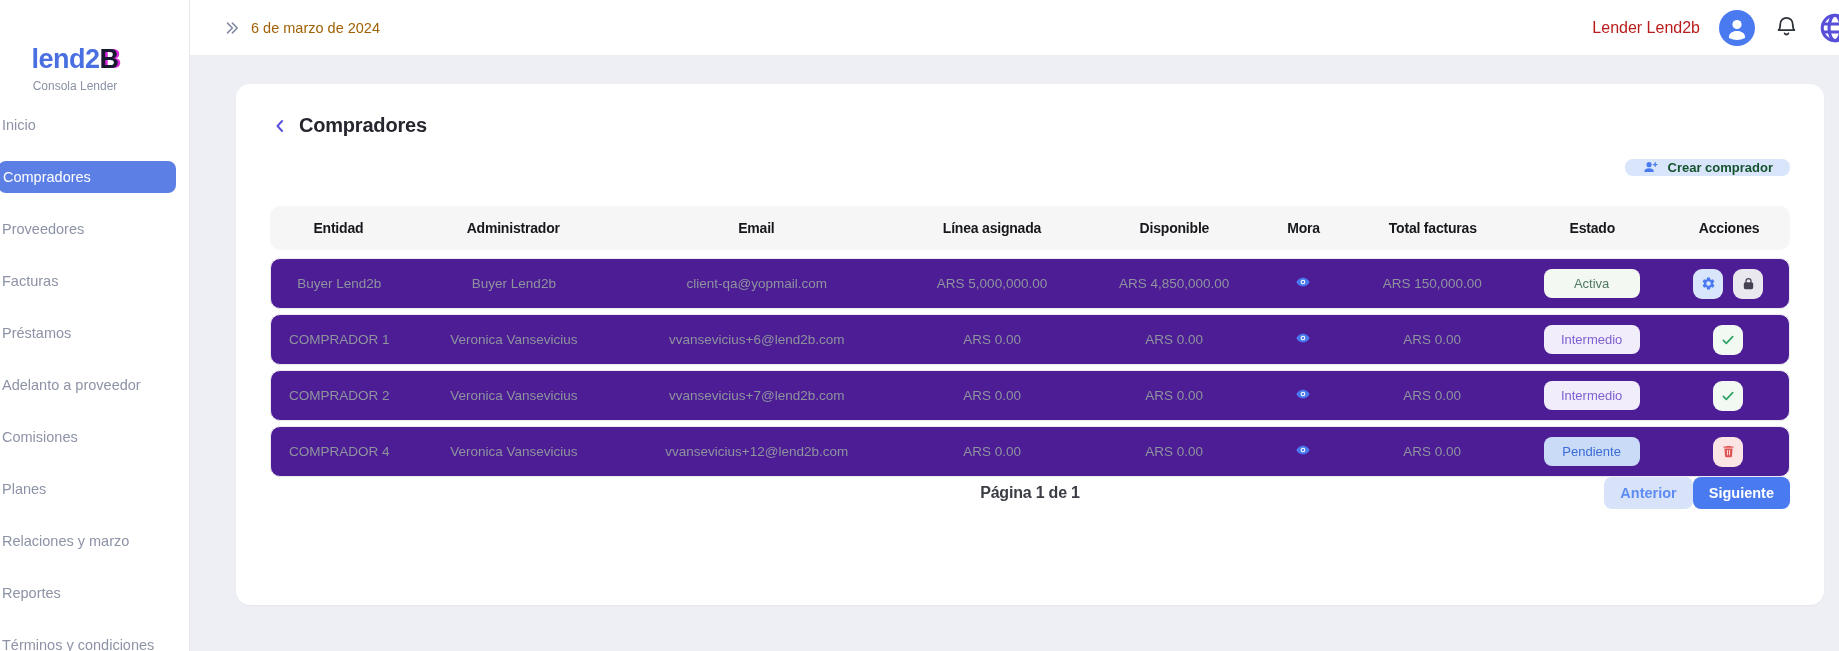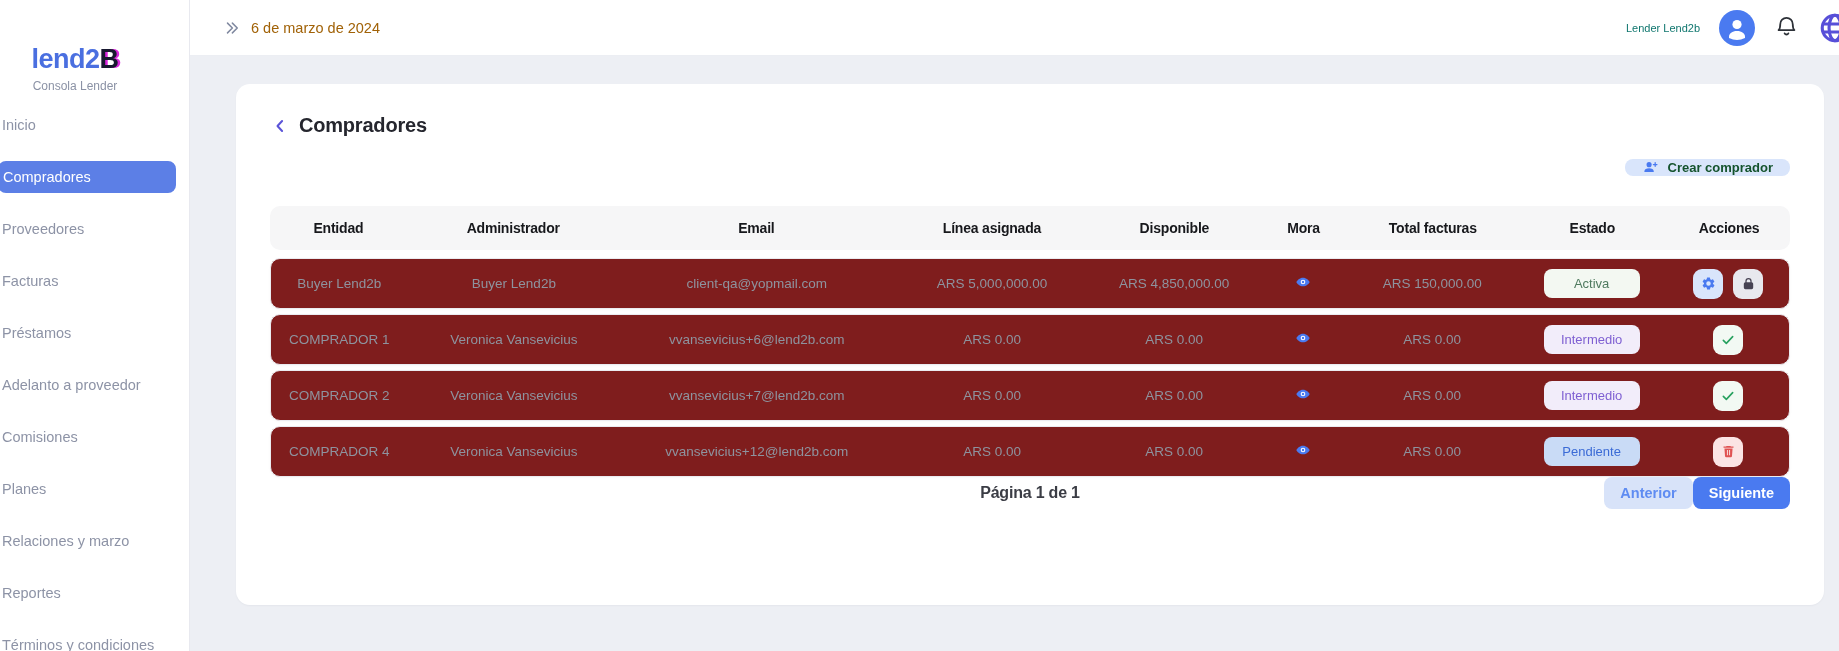--- a/index.html
+++ b/index.html
@@ -16,36 +16,36 @@
   .logo-sub { font-size: 12px; color: #8b92a5; margin-top: 4px; }
   .nav { margin-top: 16px; }
   .nav-item { font-size: 14.5px; color: #8d93a6; padding: 8px 8px 8px 2px; margin-bottom: 20px; cursor: pointer; white-space: nowrap; overflow: hidden; }
   .nav-item.active { background: #5c7fe6; color: #fff; border-radius: 8px; width: 178px; padding-left: 5px; margin-left: -2px; }
 
   
   .right-col { flex: 1; display: flex; flex-direction: column; min-width: 0; }
   .topbar { height: 56px; background: #fff; border-bottom: 1px solid #eceef3; display: flex; align-items: center; justify-content: space-between; padding-left: 33px; flex-shrink: 0; }
   .date-wrap { display: flex; align-items: center; gap: 10px; color: #a16207; font-size: 14.5px; }
   .user-wrap { display: flex; align-items: center; gap: 19px; }
-  .user-name { font-size: 11px; color: #0f766e; }
+  .user-name { font-size: 16px; color: #b91c1c; }
   .icon-btn { display: flex; align-items: center; justify-content: center; cursor: pointer; background: none; border: none; }
   .globe-wrap { margin-right: -13px; }
 
   
   .main { flex: 1; background: #edeff4; padding: 28px 15px 0 46px; }
   .card { background: #fff; border-radius: 14px; height: 521px; padding: 30px 34px; box-shadow: 0 1px 2px rgba(16,24,40,.04); }
   .title-row { display: flex; align-items: center; gap: 9px; }
   .page-title { font-size: 20px; font-weight: bold; color: #25262e; letter-spacing: -0.2px; }
   .create-row { display: flex; justify-content: flex-end; margin-top: 22px; }
   .create-btn { display: flex; align-items: center; gap: 9px; background: #d9e5fb; color: #14532d; border: none; border-radius: 8px; padding: 0 17px; font-size: 13px; font-weight: bold; font-family: inherit; cursor: pointer; }
 
   
   .grid { display: grid; grid-template-columns: 9% 14% 18% 13% 11% 6% 11% 10% 8%; align-items: center; text-align: center; }
   .thead { margin-top: 30px; height: 44px; background: #f6f6f7; border-radius: 10px; font-size: 14px; font-weight: bold; color: #17181c; letter-spacing: -0.2px; }
-  .trow { height: 51px; background: #7f1d1d; border: 1px solid #ebebf0; border-radius: 10px; margin-top: 5px; font-size: 13.5px; color: #8e939e; box-shadow: 0 1px 3px rgba(16,24,40,.03); }
+  .trow { height: 51px; background: #4c1d95; border: 1px solid #ebebf0; border-radius: 10px; margin-top: 5px; font-size: 13.5px; color: #8e939e; box-shadow: 0 1px 3px rgba(16,24,40,.03); }
   .trow:first-child { margin-top: 8px; }
   .cell { overflow: hidden; text-overflow: ellipsis; white-space: nowrap; padding: 0 4px; }
   .badge { display: inline-block; width: 96px; padding: 7px 0; border-radius: 8px; font-size: 13px; }
   .badge-activa { background: #f3f8f2; color: #4f7a5f; }
   .badge-intermedio { background: #f2edfa; color: #7e5fd2; }
   .badge-pendiente { background: #c9dbf6; color: #3b6bd6; }
   .actions-cell { display: flex; justify-content: center; gap: 10px; }
   .action-btn { width: 30px; height: 30px; border-radius: 9px; border: none; display: flex; align-items: center; justify-content: center; cursor: pointer; }
   .ab-settings { background: #d9e5fb; }
   .ab-lock { background: #e8e8ee; }

